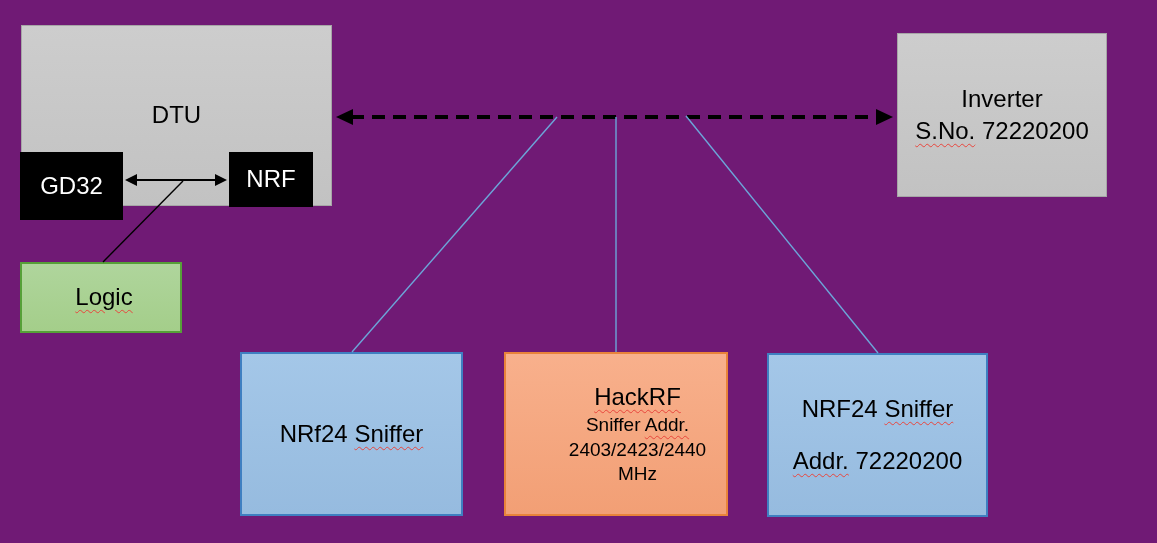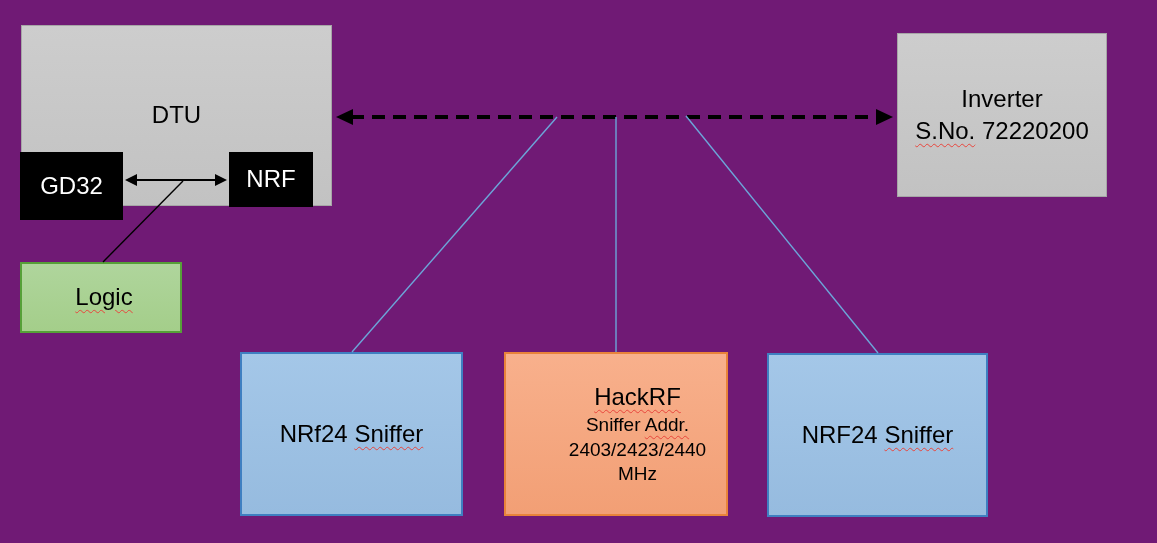--- a/index.html
+++ b/index.html
@@ -58,20 +58,21 @@
   </div>
 
   <div class="box orange" style="left:504px;top:352px;width:224px;height:164px;">
     <div><span class="sq">HackRF</span></div>
     <div class="sub"><span>Sniffer </span><span class="sq">Addr.</span></div>
     <div class="sub"><span>2403/2423/2440 MHz</span></div>
   </div>
 
   <div class="box blue" style="left:767px;top:353px;width:221px;height:164px;">
     <div><span>NRF24 </span><span class="sq">Sniffer</span></div>
+    <div><span class="sq">Addr.</span><span> 72220200</span></div>
   </div>
 
   <svg class="overlay" width="1157" height="543" viewBox="0 0 1157 543">
 
     <g>
       <line x1="351" y1="117" x2="878" y2="117" stroke="#000000" stroke-width="4" stroke-dasharray="13 8"></line>
       <polygon points="336,117 353,109 353,125" fill="#000000"></polygon>
       <polygon points="893,117 876,109 876,125" fill="#000000"></polygon>
     </g>
 

